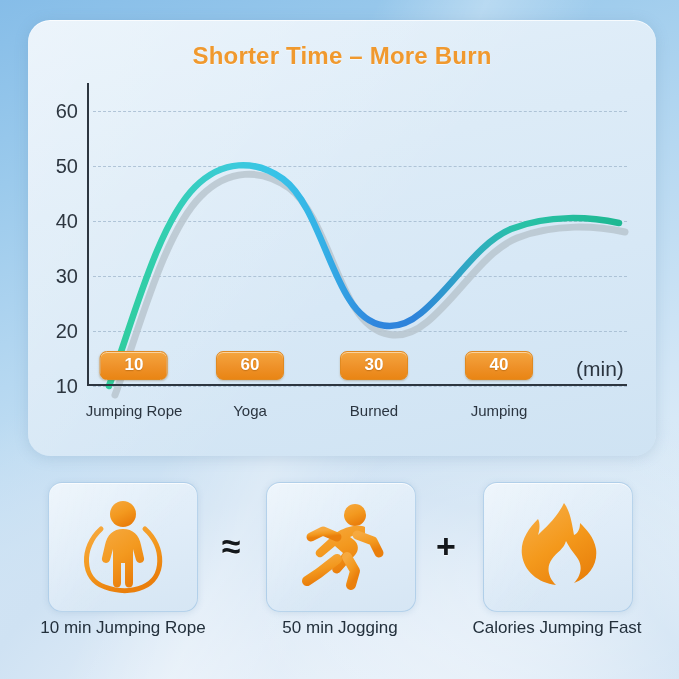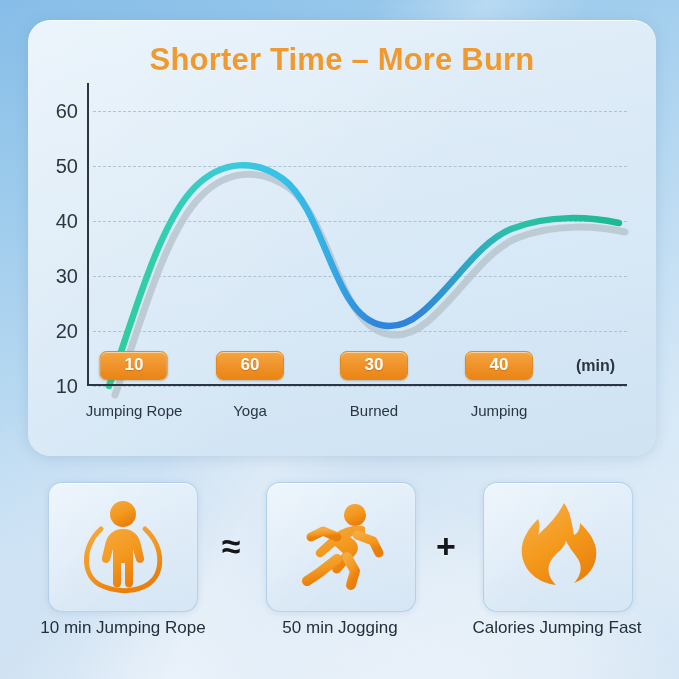--- a/index.html
+++ b/index.html
@@ -24,21 +24,21 @@
   .chart-card{
     position:absolute;left:28px;top:20px;width:628px;height:436px;
     border-radius:22px;
     background:
       linear-gradient(128deg, rgba(255,255,255,.30) 0%, rgba(255,255,255,.10) 38%, rgba(255,255,255,.00) 55%),
       linear-gradient(168deg, #e4f0fa 0%, #dcebf7 35%, #d7e8f6 62%, #cfe3f3 100%);
     box-shadow:0 2px 14px rgba(90,130,170,.22), inset 0 1px 0 rgba(255,255,255,.75);
   }
   .chart-title{
     position:absolute;left:0;right:0;top:22px;text-align:center;
-    font-size:31px;font-weight:bold;color:#f0992e;letter-spacing:.2px;
+    font-size:24px;font-weight:bold;color:#f0992e;letter-spacing:.2px;
     text-shadow:0 1px 0 rgba(255,255,255,.55);
   }
 
   
   .plot{position:absolute;left:59px;top:63px;width:540px;height:325px;}
   .y-axis{position:absolute;left:0;top:0;width:1.6px;height:303px;background:#2d3640;}
   .x-axis{position:absolute;left:0;bottom:22px;width:540px;height:1.6px;background:#2d3640;}
   .gridline{position:absolute;left:6px;width:534px;height:0;
     border-top:1px dashed #9fb6cc;opacity:.75;}
   .ytick{position:absolute;right:calc(100% + 9px);transform:translateY(-50%);
@@ -50,21 +50,21 @@
   .xcat{position:absolute;transform:translateX(-50%);text-align:center;white-space:nowrap;}
   .badge{
     display:inline-block;min-width:46px;padding:3px 10px 4px;
     border-radius:7px;color:#fff;font-size:17px;font-weight:bold;
     background:linear-gradient(180deg,#f4a63f 0%,#ef922a 52%,#e98514 100%);
     border:1px solid #e08a22;
     box-shadow:0 1px 2px rgba(120,80,20,.30), inset 0 1px 0 rgba(255,255,255,.50);
     text-shadow:0 1px 1px rgba(150,85,10,.45);
   }
   .xcat-label{margin-top:22px;font-size:15px;color:#2b3540;}
-  .unit{position:absolute;font-size:16px;color:#2b3540;white-space:nowrap;font-weight:bold;}
+  .unit{position:absolute;font-size:21px;color:#2b3540;white-space:nowrap;}
 
   
   .icon-card{
     position:absolute;width:148px;height:128px;border-radius:14px;
     background:
       linear-gradient(130deg, rgba(255,255,255,.34) 0%, rgba(255,255,255,.06) 45%, rgba(255,255,255,0) 62%),
       linear-gradient(170deg,#e6f1fa 0%,#dfecf8 45%,#d6e6f4 100%);
     border:1px solid rgba(150,190,225,.60);
     box-shadow:0 1px 6px rgba(95,135,175,.16), inset 0 1px 0 rgba(255,255,255,.72);
     display:flex;align-items:center;justify-content:center;

